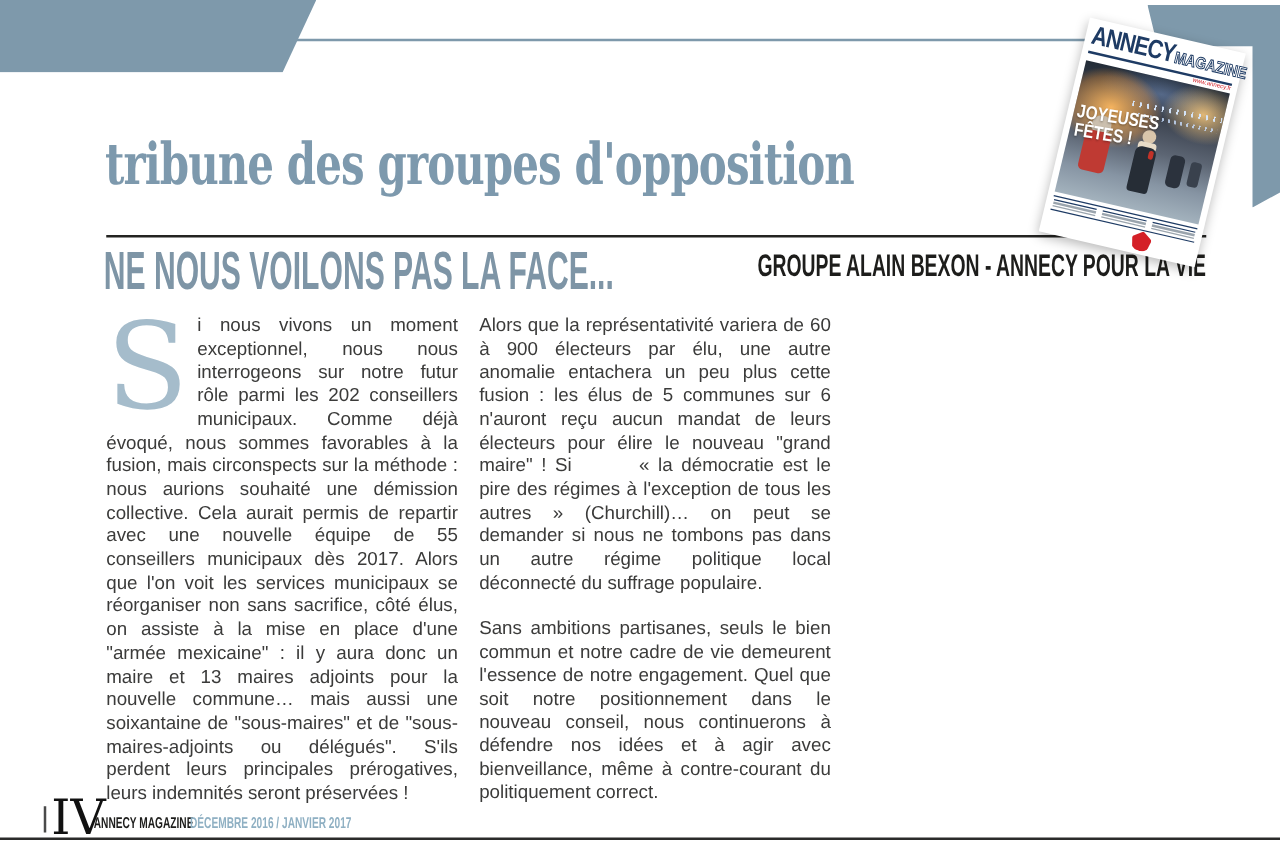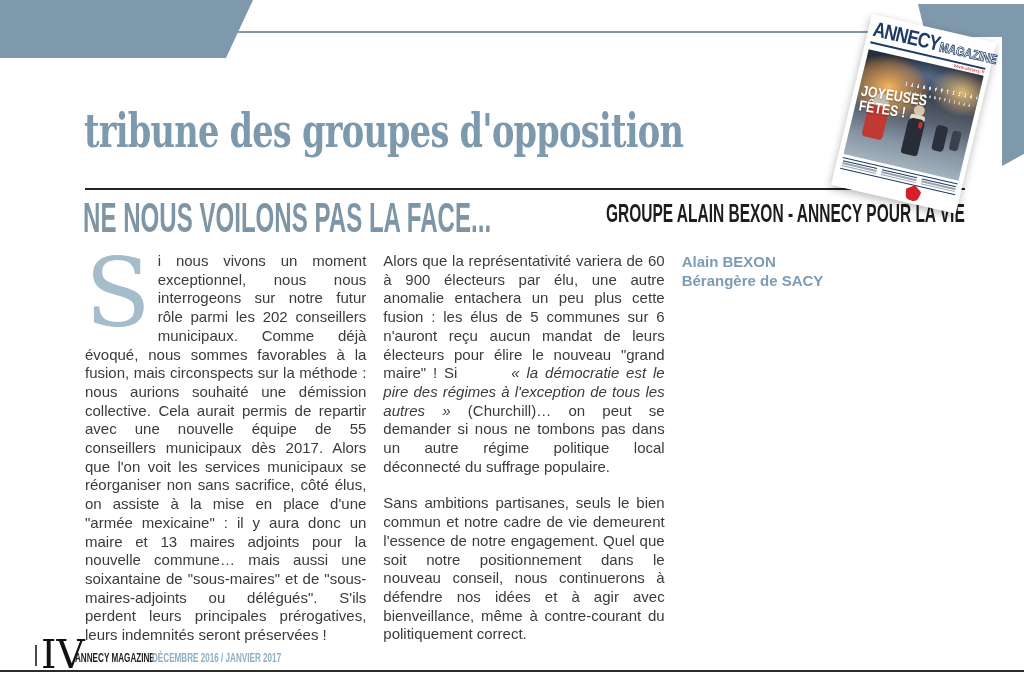--- a/index.html
+++ b/index.html
@@ -73,21 +73,21 @@
   .group-label{position:absolute;right:59px;top:199px;color:#1d1d1b;font-weight:bold;font-size:25px;
        transform:scaleX(.62);transform-origin:100% 0;white-space:nowrap;z-index:2;}
 
   
   .columns{position:absolute;left:85px;top:252px;width:878px;height:402px;
        column-count:3;column-gap:17px;column-fill:auto;overflow:hidden;
        font-size:15px;line-height:18.7px;text-align:justify;color:#3b3b3a;}
   .columns p{margin:0 0 18px 0;}
   .dropcap{float:left;font-family:"DejaVu Serif",serif;font-weight:normal;color:#a5bccb;
        font-size:96px;line-height:74px;margin:4px 7px 0 0;}
-  .quote-italic{font-style:italic;margin-left:47px;}
+  .quote-italic{margin-left:47px;}
   .signatures{margin-top:0;font-weight:bold;color:#7b9cb4;line-height:19px;}
 
   
   .footer-vline{position:absolute;left:35px;top:645px;width:2px;height:21px;background:#4a4a4a;}
   .footer-pagenum{position:absolute;left:41px;top:640px;font-family:"DejaVu Serif",serif;
        font-size:39px;color:#111111;line-height:30px;}
   .footer-magname{position:absolute;left:75px;top:651px;color:#1d1d1b;font-weight:bold;font-size:12.5px;
        transform:scaleX(.65);transform-origin:0 0;white-space:nowrap;}
   .footer-date{position:absolute;left:152px;top:651px;color:#8fb0c3;font-weight:bold;font-size:12.5px;
        transform:scaleX(.65);transform-origin:0 0;white-space:nowrap;}
@@ -149,24 +149,20 @@
 
   <div class="section-title">tribune des groupes d'opposition</div>
   <div class="title-rule"></div>
   <div class="article-title">NE NOUS VOILONS PAS LA FACE...</div>
   <div class="group-label">GROUPE ALAIN BEXON - ANNECY POUR LA VIE</div>
 
   <div class="columns">
     <p><span class="dropcap">S</span><span>i nous vivons un moment exceptionnel, nous nous interrogeons sur notre futur rôle parmi les 202 conseillers municipaux. Comme déjà évoqué, nous sommes favorables à la fusion, mais circonspects sur la méthode : nous aurions souhaité une démission collective. Cela aurait permis de repartir avec une nouvelle équipe de 55 conseillers municipaux dès 2017. Alors que l'on voit les services municipaux se réorganiser non sans sacrifice, côté élus, on assiste à la mise en place d'une "armée mexicaine" : il y aura donc un maire et 13 maires adjoints pour la nouvelle commune… mais aussi une soixantaine de "sous-maires" et de "sous-maires-adjoints ou délégués". S'ils perdent leurs principales prérogatives, leurs indemnités seront préservées !</span></p>
     <p><span>Alors que la représentativité variera de 60 à 900 électeurs par élu, une autre anomalie entachera un peu plus cette fusion : les élus de 5 communes sur 6 n'auront reçu aucun mandat de leurs électeurs pour élire le nouveau "grand maire" ! Si </span><span class="quote-italic">« la démocratie est le pire des régimes à l'exception de tous les autres »</span><span> (Churchill)… on peut se demander si nous ne tombons pas dans un autre régime politique local déconnecté du suffrage populaire.</span></p>
     <p style="margin-bottom:12px;"><span>Sans ambitions partisanes, seuls le bien commun et notre cadre de vie demeurent l'essence de notre engagement. Quel que soit notre positionnement dans le nouveau conseil, nous continuerons à défendre nos idées et à agir avec bienveillance, même à contre-courant du politiquement correct.</span></p>
-    <div class="signatures">
-      <div>Alain BEXON</div>
-      <div>Bérangère de SACY</div>
-    </div>
   </div>
 
   <div class="footer-vline"></div>
   <div class="footer-pagenum">IV</div>
   <div class="footer-magname">ANNECY MAGAZINE</div>
   <div class="footer-date">DÉCEMBRE 2016 / JANVIER 2017</div>
   <div class="bottom-rule"></div>
 
 </div>
 

